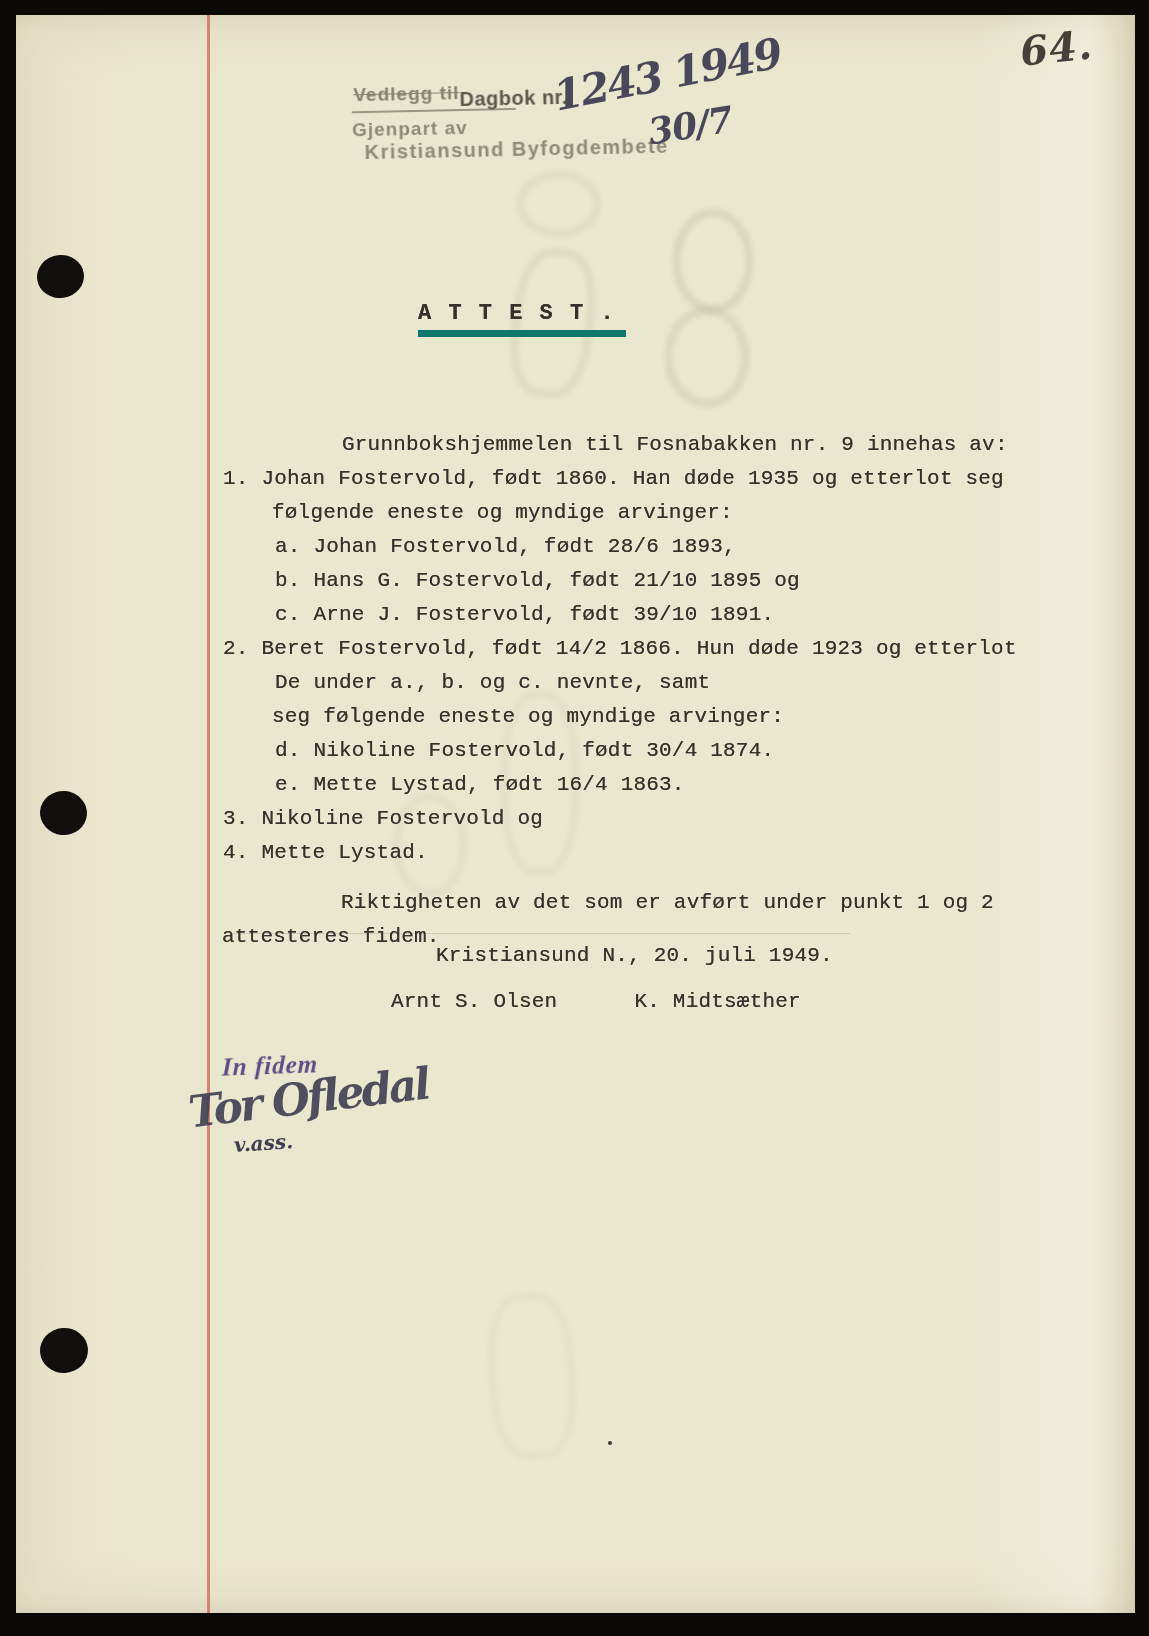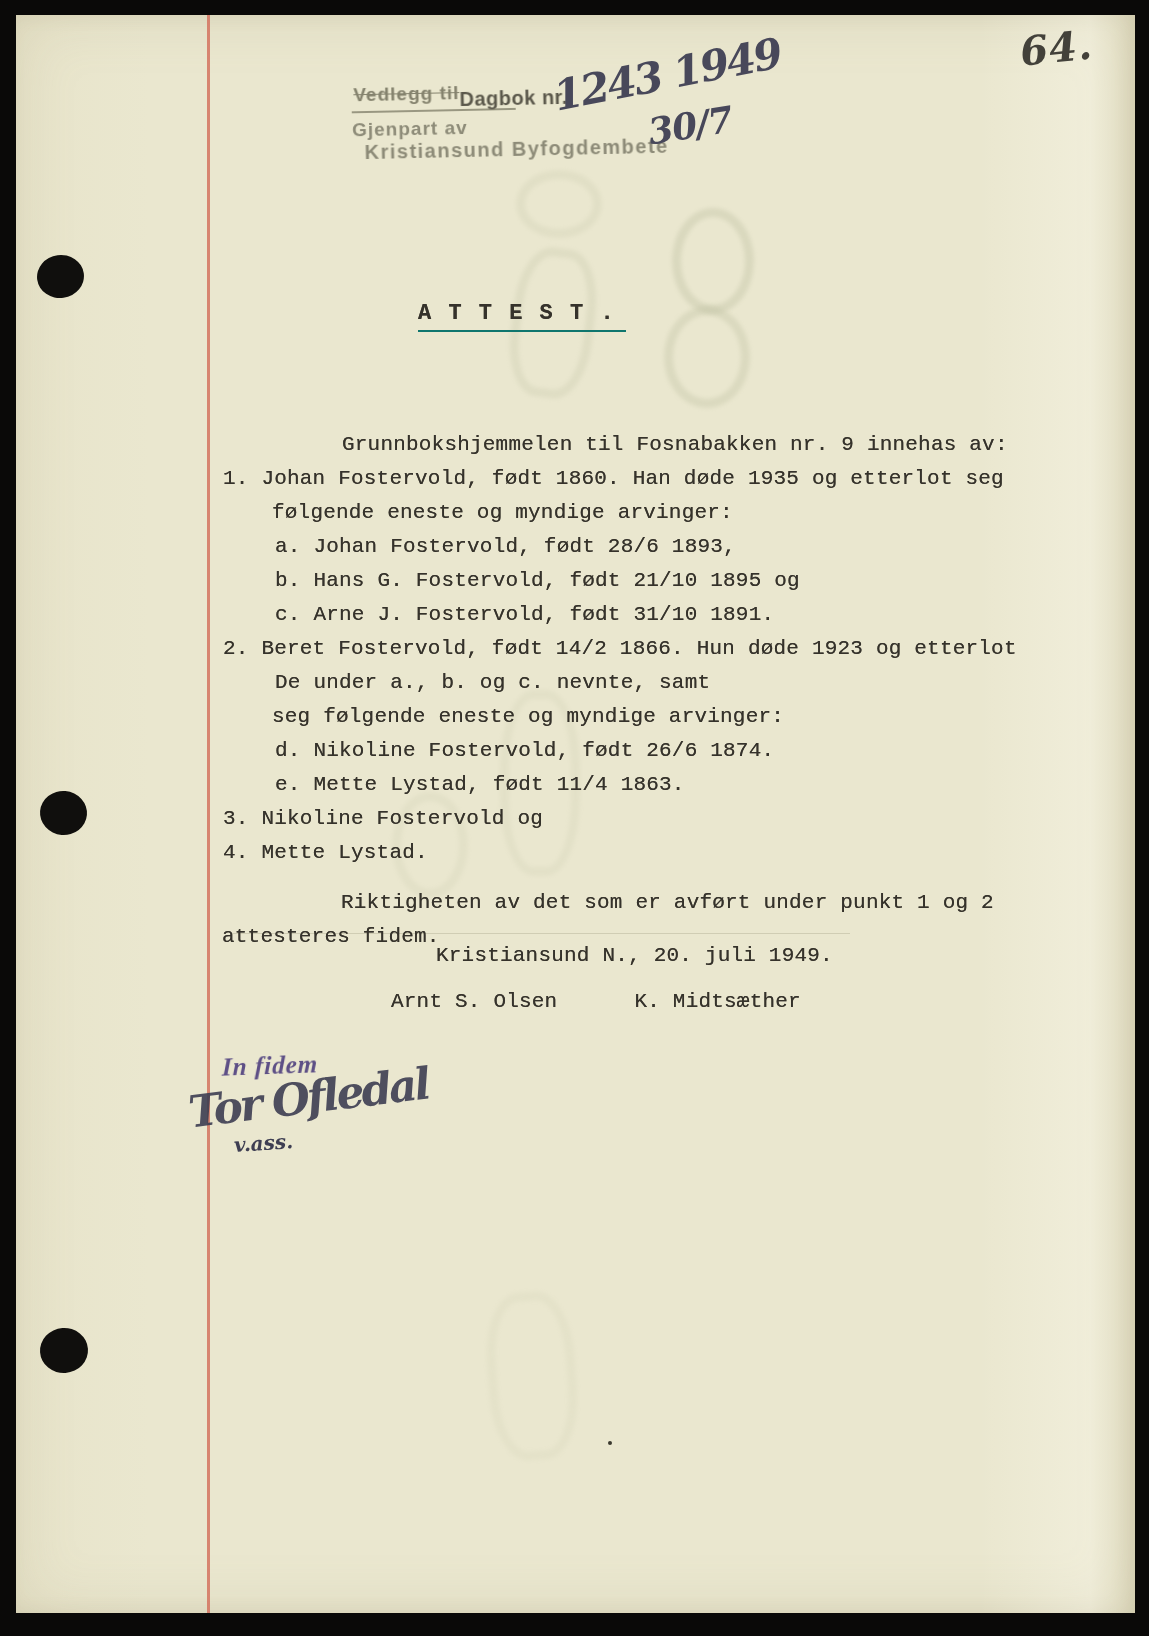--- a/index.html
+++ b/index.html
@@ -21,21 +21,21 @@
   
   .ghost{position:absolute;border:9px solid #b4b797;border-radius:50%;
          filter:blur(2px);pointer-events:none;}
   .crease{position:absolute;height:1px;background:rgba(120,112,85,.22);}
   .speck{position:absolute;width:4px;height:4px;border-radius:50%;background:#3a382f;}
 
   
   .tw{font-family:"Liberation Mono","DejaVu Sans Mono",monospace;
       color:#35322b;text-shadow:0 0 .6px rgba(45,42,33,.75);}
   .doc-title{position:absolute;left:418px;top:301px;font-size:22px;font-weight:bold;
-             letter-spacing:2px;border-bottom:2px solid #0f766e;padding:0 10px 4px 0;}
+             letter-spacing:2px;border-bottom:7px solid #0f766e;padding:0 10px 4px 0;}
   .doc-body{position:absolute;left:223px;top:384px;width:840px;font-size:21px;
             line-height:34px;letter-spacing:.2px;}
   .doc-line{white-space:pre;height:34px;}
   .ind-tab{padding-left:119px;margin-top:44px;}
   .ind-sub{padding-left:52px;}
   .ind-cont{padding-left:49px;}
   .doc-closing{position:absolute;left:222px;top:842px;width:840px;font-size:21px;
                line-height:34px;letter-spacing:.2px;}
   .doc-date{position:absolute;left:424px;top:944px;font-size:21px;letter-spacing:.2px;margin-left:12px;}
   .doc-signatures{position:absolute;left:391px;top:990px;font-size:21px;letter-spacing:.2px;}
@@ -109,26 +109,26 @@
   <div class="hand hand-date">30/7</div>
 
   <div class="tw doc-title">A T T E S T .</div>
 
   <div class="tw doc-body">
     <div class="doc-line ind-tab">Grunnbokshjemmelen til Fosnabakken nr. 9 innehas av:</div>
     <div class="doc-line">1. Johan Fostervold, født 1860. Han døde 1935 og etterlot seg</div>
     <div class="doc-line ind-cont">følgende eneste og myndige arvinger:</div>
     <div class="doc-line ind-sub">a. Johan Fostervold, født 28/6 1893,</div>
     <div class="doc-line ind-sub">b. Hans G. Fostervold, født 21/10 1895 og</div>
-    <div class="doc-line ind-sub">c. Arne J. Fostervold, født 31/10 1891.</div>
+    <div class="doc-line ind-sub">c. Arne J. Fostervold, født 39/10 1891.</div>
     <div class="doc-line">2. Beret Fostervold, født 14/2 1866. Hun døde 1923 og etterlot</div>
     <div class="doc-line ind-sub">De under a., b. og c. nevnte, samt</div>
     <div class="doc-line ind-cont">seg følgende eneste og myndige arvinger:</div>
-    <div class="doc-line ind-sub">d. Nikoline Fostervold, født 26/6 1874.</div>
-    <div class="doc-line ind-sub">e. Mette Lystad, født 11/4 1863.</div>
+    <div class="doc-line ind-sub">d. Nikoline Fostervold, født 30/4 1874.</div>
+    <div class="doc-line ind-sub">e. Mette Lystad, født 16/4 1863.</div>
     <div class="doc-line">3. Nikoline Fostervold og</div>
     <div class="doc-line">4. Mette Lystad.</div>
   </div>
 
   <div class="tw doc-closing">
     <div class="doc-line ind-tab">Riktigheten av det som er avført under punkt 1 og 2</div>
     <div class="doc-line">attesteres fidem.</div>
   </div>
 
   <div class="tw doc-date">Kristiansund N., 20. juli 1949.</div>

